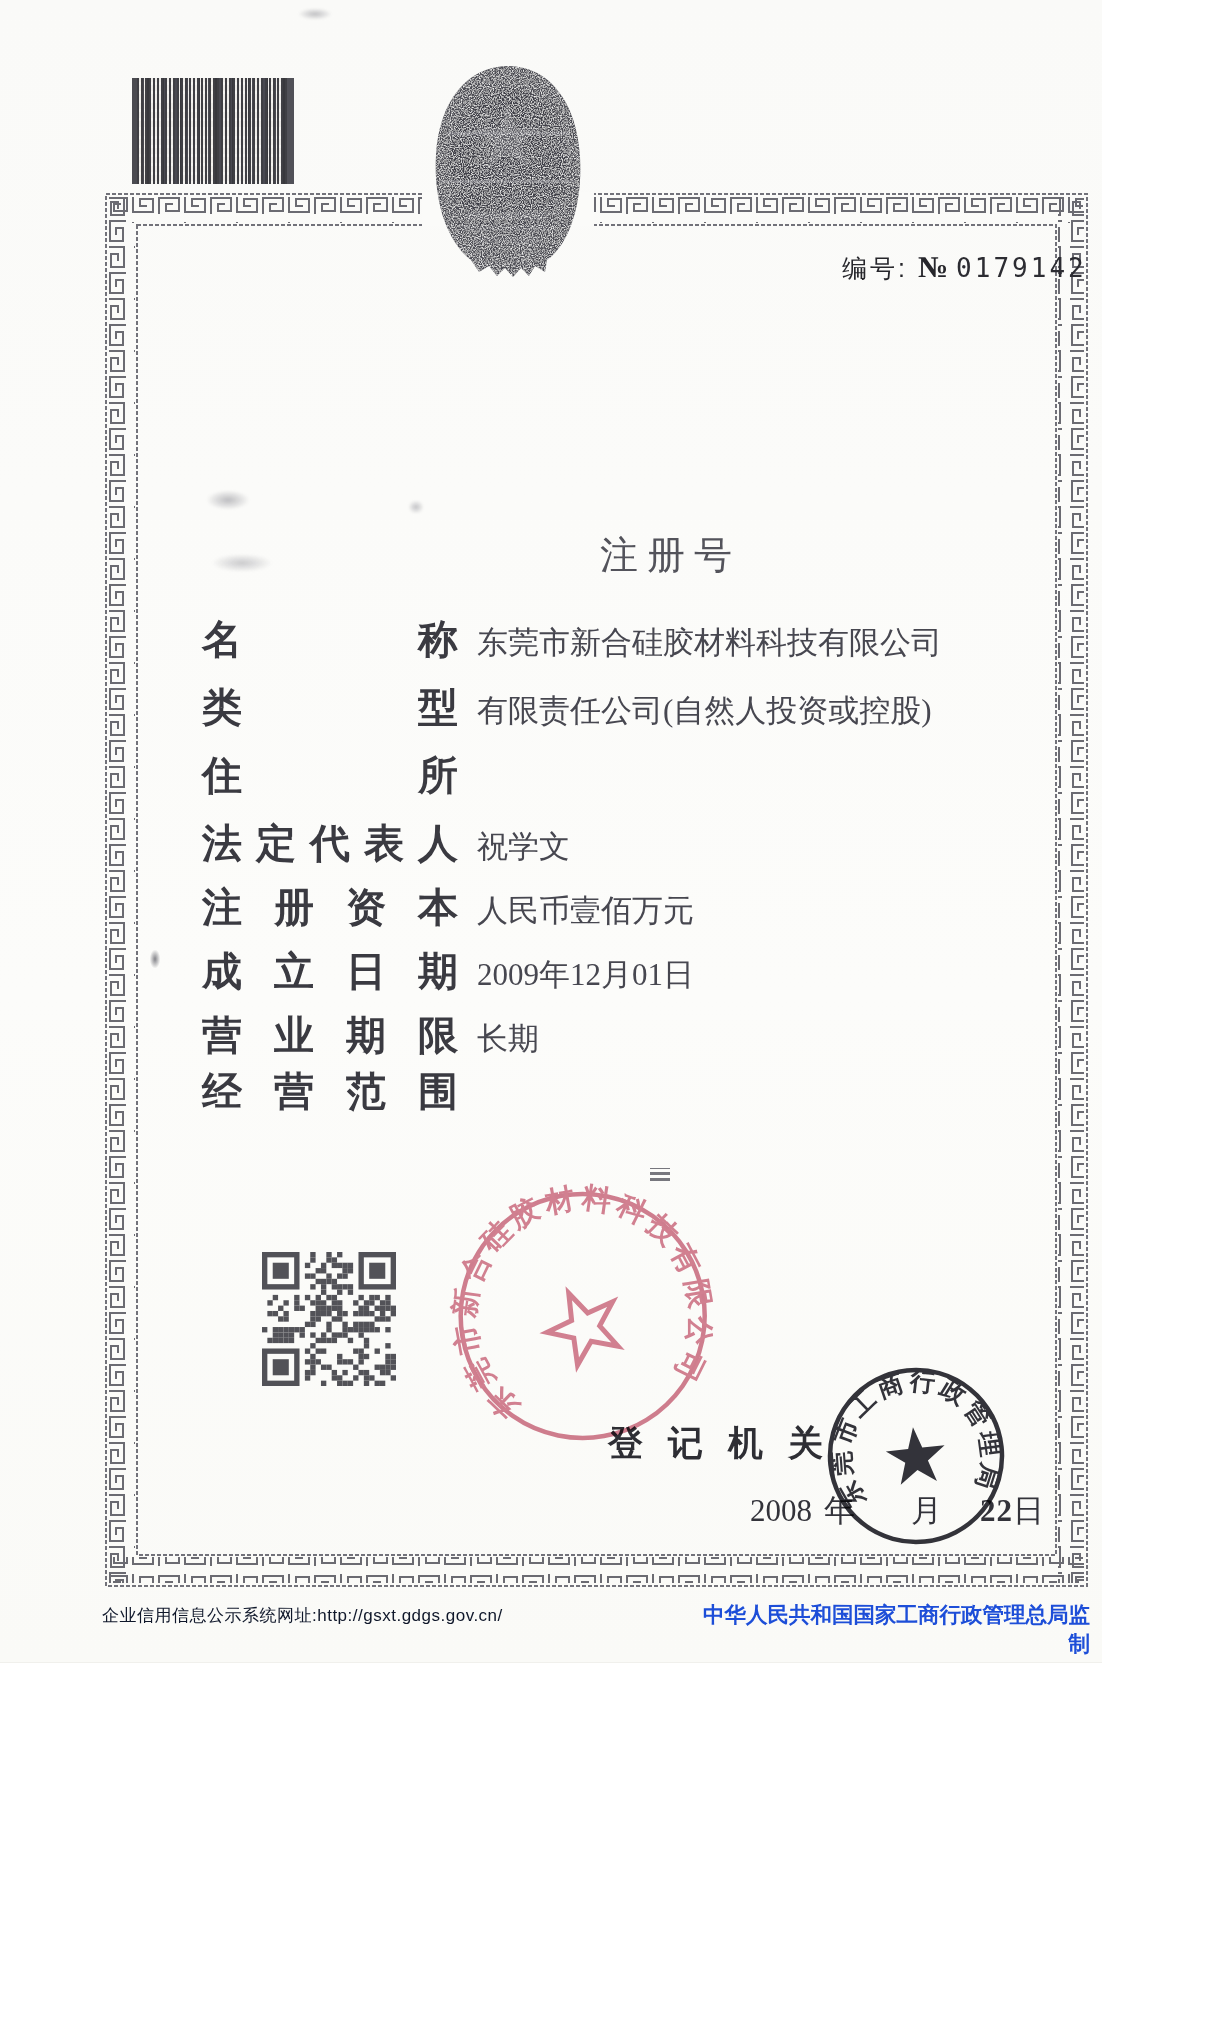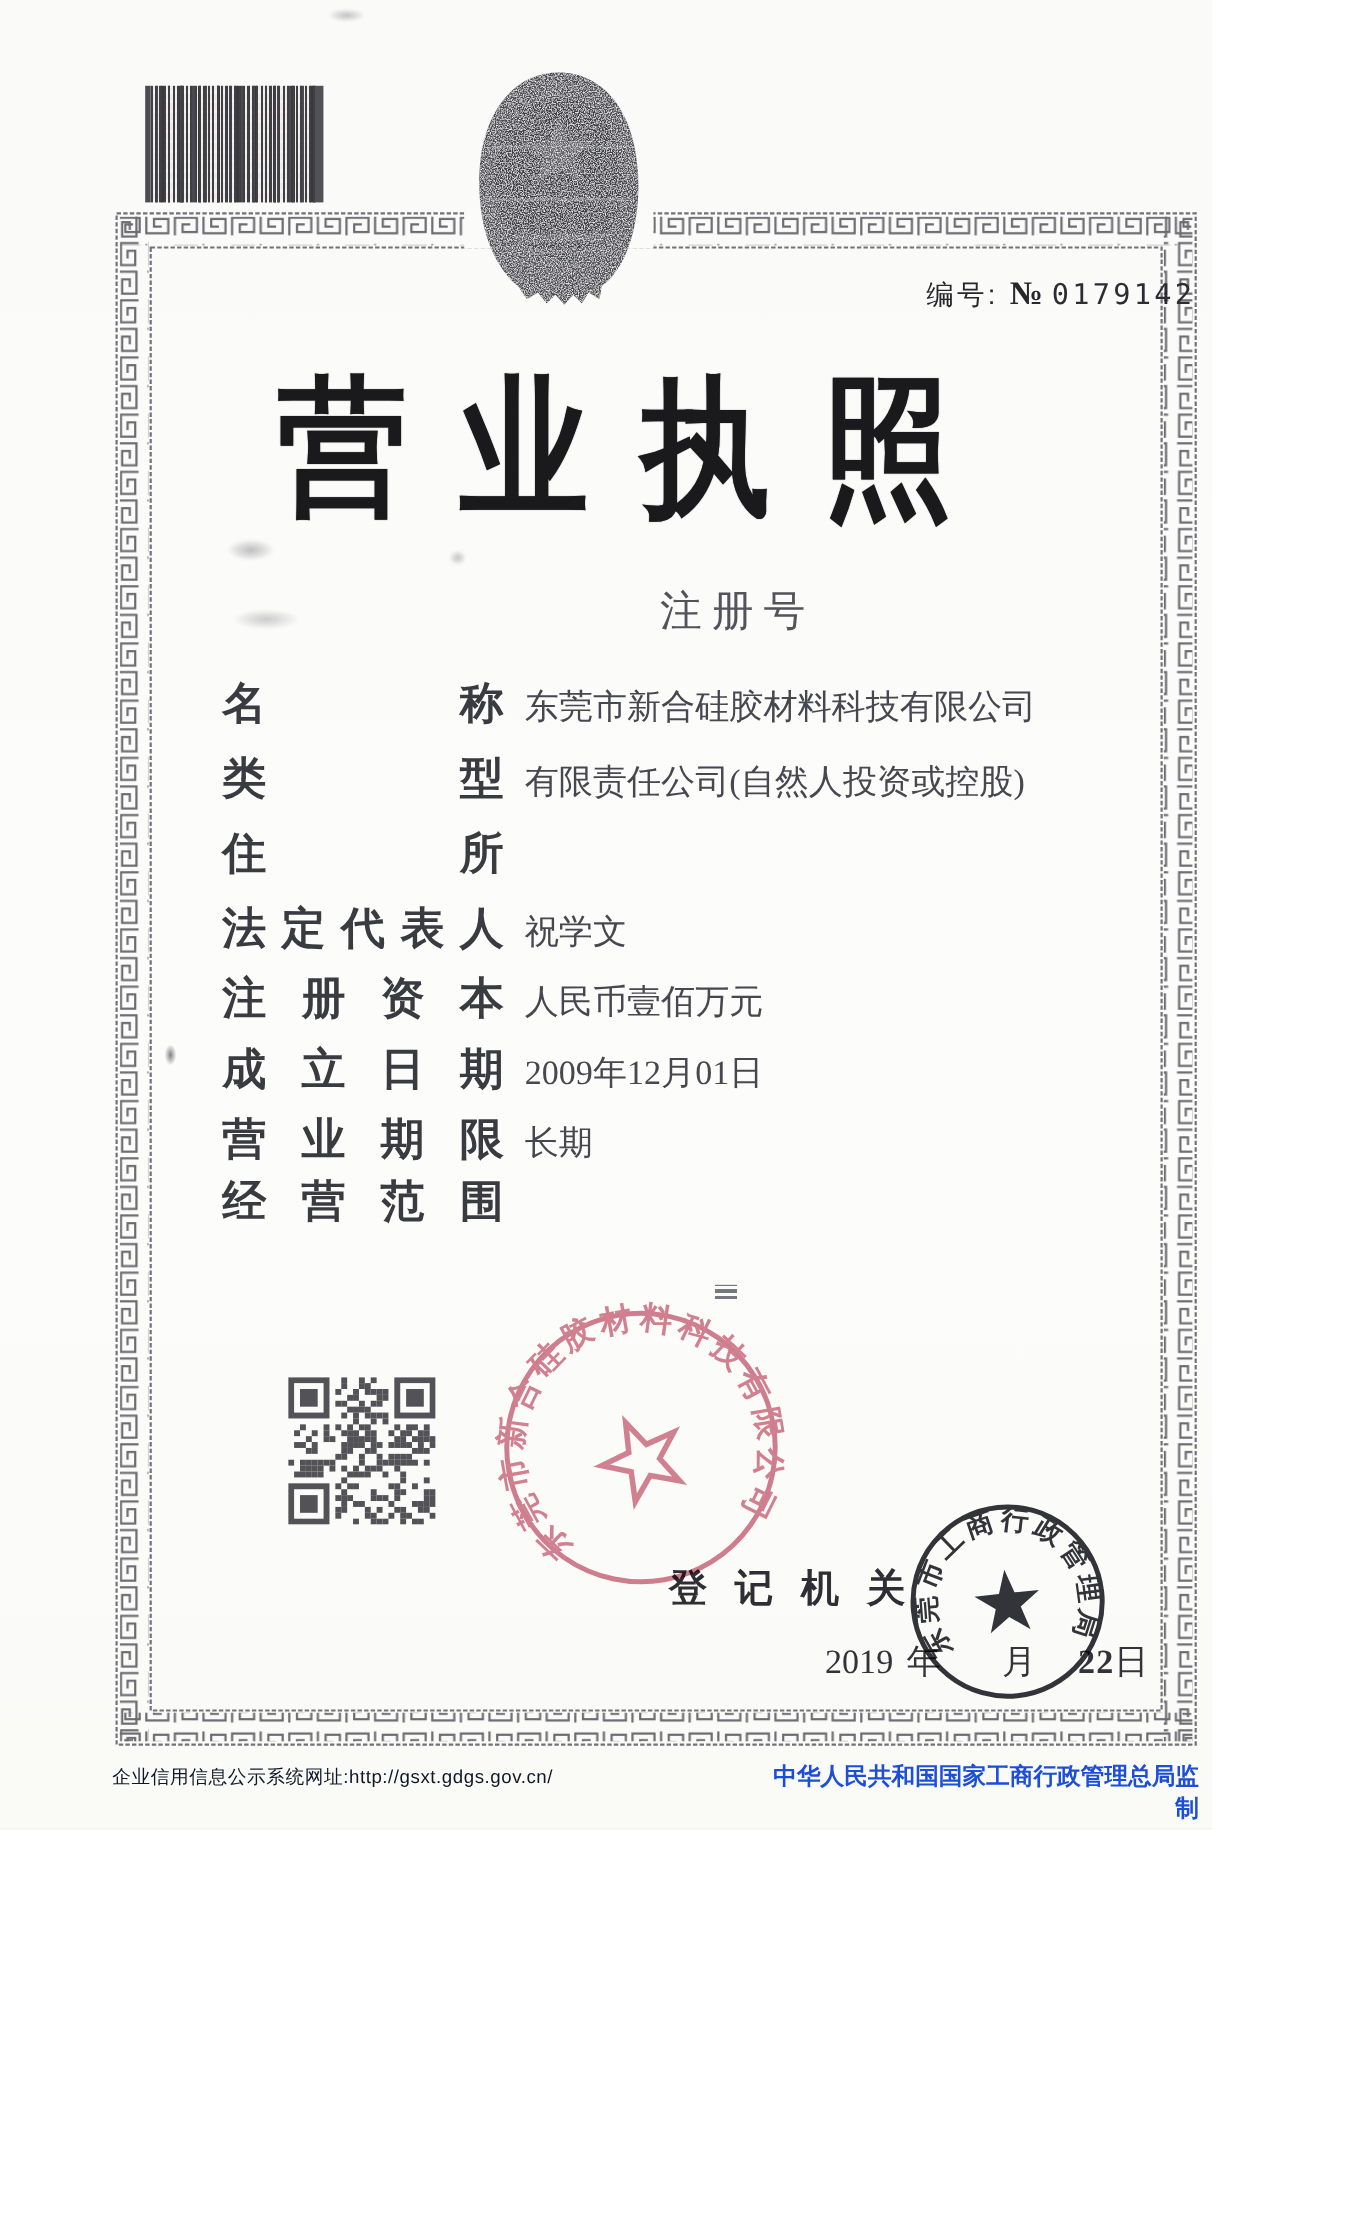--- a/index.html
+++ b/index.html
@@ -125,23 +125,20 @@
       <rect x="46" y="175" width="70" height="6" fill="#55555d"></rect>
       <rect x="20" y="70" width="122" height="3" fill="#6a6a72"></rect>
       <rect x="14" y="118" width="134" height="3" fill="#6a6a72"></rect>
     </g>
   </svg>
 
   <div class="serial">
     <span class="zh">编号:</span><span class="no">№</span><span class="digits">0179142</span>
   </div>
 
-  <div class="title">
-    <span class="inner">营业执照</span>
-  </div>
 
   <div class="regline">
     <span class="reglabel jflex">
         <span>注</span>
         <span>册</span>
         <span>号</span>
       </span>
   </div>
 
   <div class="row" style="top:612px">
@@ -433,21 +430,21 @@
   </svg>
 
   <div class="registry jflex">
       <span>登</span>
       <span>记</span>
       <span>机</span>
       <span>关</span>
     </div>
 
   <div class="dateline">
-    <span>2019</span><span class="u-year">年</span><span class="u-month">月</span><span class="d-day">22</span><span>日</span>
+    <span>2008</span><span class="u-year">年</span><span class="u-month">月</span><span class="d-day">22</span><span>日</span>
   </div>
 
   <svg class="stamp-black" width="184" height="184" viewBox="0 0 184 184">
     <g transform="rotate(-6 92 92)">
       <circle cx="92" cy="92" r="86" fill="none" stroke="#22222a" stroke-width="4.5"></circle>
       <defs>
           <path id="authArc" d="M64.1,151.8 A66,66 0 1 1 119.9,151.8"></path>
         </defs>
       <text font-size="25" font-weight="600" fill="#22222a" letter-spacing="4" font-family="Liberation Sans, sans-serif">
         <textPath href="#authArc" startOffset="50%" text-anchor="middle">东莞市工商行政管理局</textPath>

